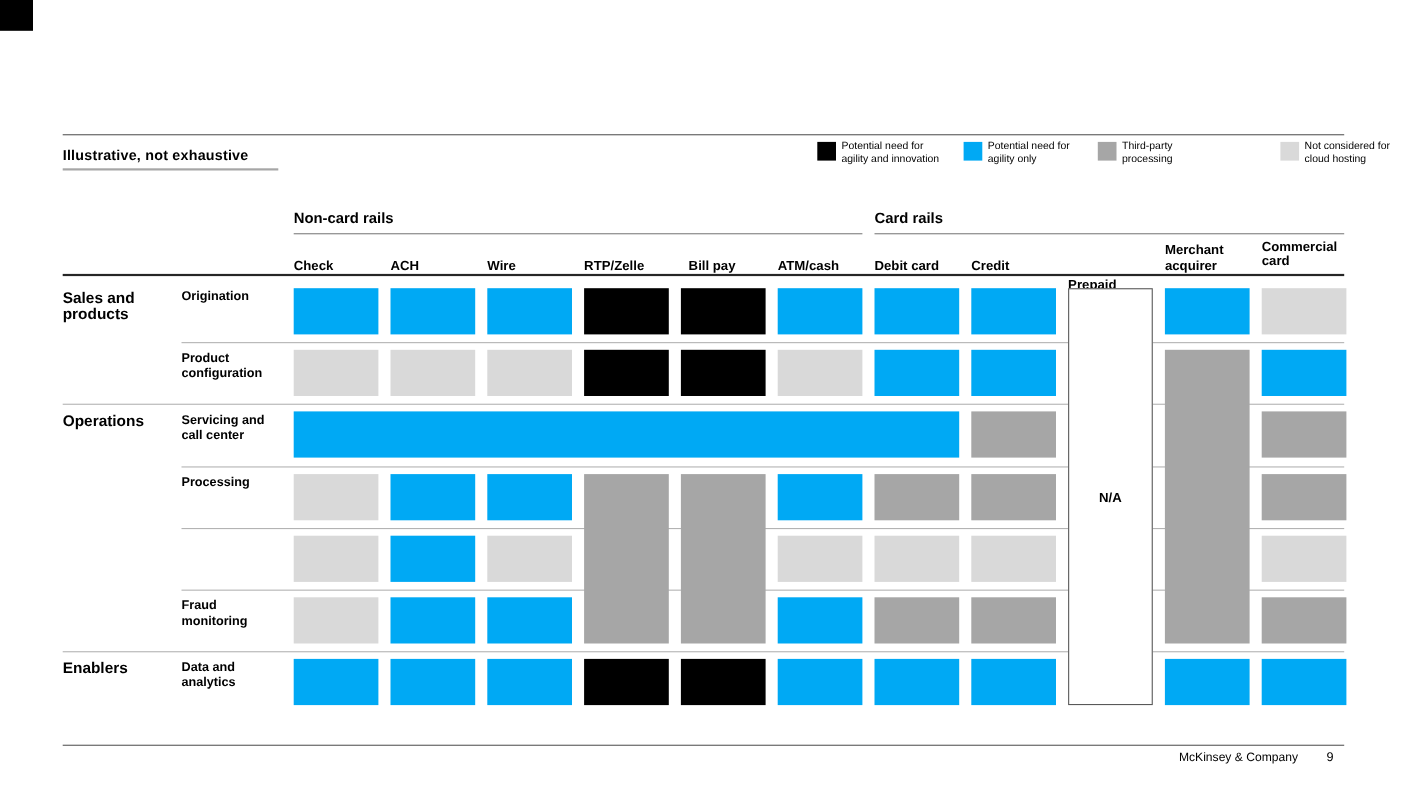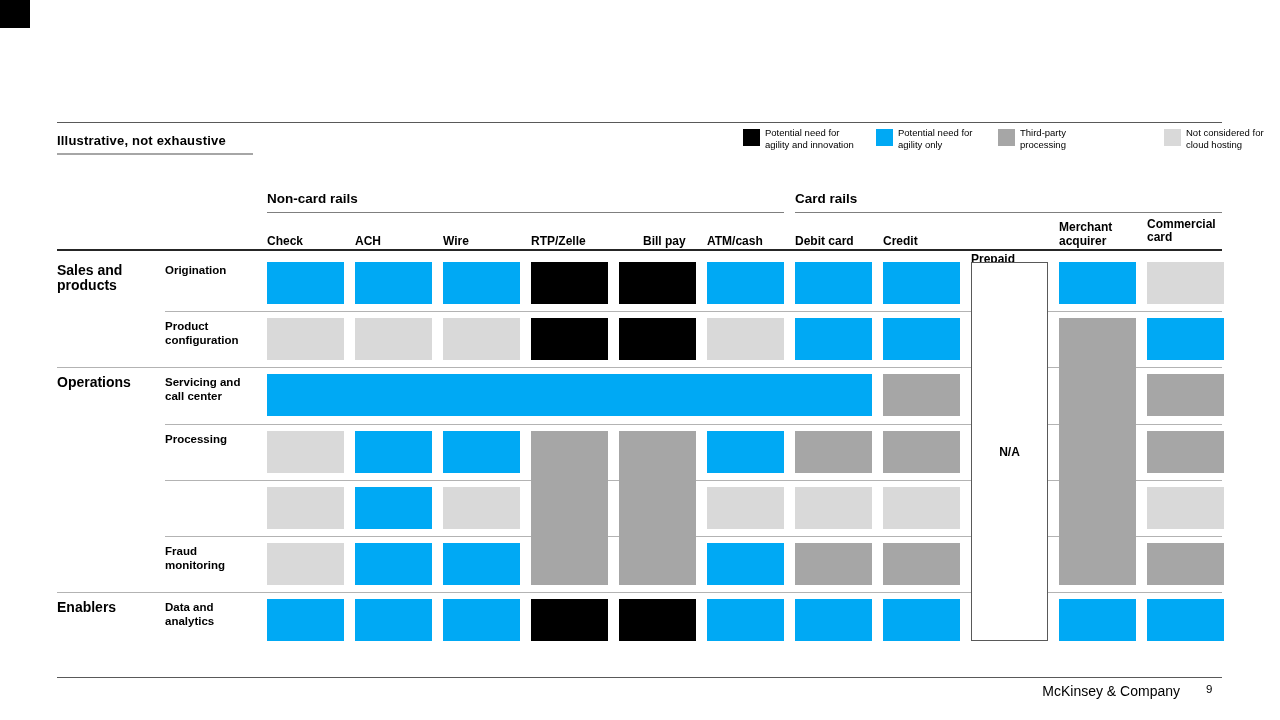--- a/index.html
+++ b/index.html
@@ -14,21 +14,21 @@
   .title-rule{left:57px;top:122px;width:1165px;height:1px;background:#595959;}
   .subtitle{left:57px;top:133px;width:196px;font-size:13px;font-weight:bold;letter-spacing:0.2px;
             border-bottom:2px solid #a6a6a6;padding-bottom:5px;}
   .legend-text{font-size:9.5px;line-height:11.5px;}
   .colgroup-text{font-size:13.5px;font-weight:bold;}
   .colhead-text{font-size:12px;font-weight:bold;line-height:13.5px;}
   .rowgroup-text{font-size:14px;font-weight:bold;line-height:15px;}
   .rowlabel-text{font-size:11.5px;font-weight:bold;line-height:13.5px;}
   .na-text{font-size:12px;font-weight:bold;}
   .footer-rule{left:57px;top:677px;width:1165px;height:1px;background:#595959;}
-  .footer-brand{left:980px;top:683px;width:200px;text-align:right;font-size:14px;}
+  .footer-brand{left:980px;top:683px;width:200px;text-align:right;font-size:11px;}
   .footer-page{left:1206px;top:683px;width:24px;font-size:11.5px;}
 </style>
 </head>
 <body>
 
 <div class="slide" id="slide">
   <div class="abs corner"></div>
   <div class="abs title-rule"></div>
   <div class="abs subtitle">Illustrative, not exhaustive</div>
   <div class="abs layer" id="legend">
@@ -62,21 +62,21 @@
       </div>
       <div style="position: absolute; left: 355px; top: 214px; width: 84px; height: 34px; display: flex; align-items: flex-end;">
         <div class="pre colhead-text" style="position: static;">ACH</div>
       </div>
       <div style="position: absolute; left: 443px; top: 214px; width: 84px; height: 34px; display: flex; align-items: flex-end;">
         <div class="pre colhead-text" style="position: static;">Wire</div>
       </div>
       <div style="position: absolute; left: 531px; top: 214px; width: 84px; height: 34px; display: flex; align-items: flex-end;">
         <div class="pre colhead-text" style="position: static;">RTP/Zelle</div>
       </div>
-      <div style="position: absolute; left: 643px; top: 214px; width: 84px; height: 34px; display: flex; align-items: flex-end;">
+      <div style="position: absolute; left: 626px; top: 214px; width: 84px; height: 34px; display: flex; align-items: flex-end;">
         <div class="pre colhead-text" style="position: static;">Bill pay</div>
       </div>
       <div style="position: absolute; left: 707px; top: 214px; width: 84px; height: 34px; display: flex; align-items: flex-end;">
         <div class="pre colhead-text" style="position: static;">ATM/cash</div>
       </div>
       <div style="position: absolute; left: 795px; top: 191px; width: 427px; height: 21px; border-bottom: 1px solid rgb(127, 127, 127);">
         <div class="colgroup-text" style="position: absolute; left: 0px; top: 0px;">Card rails</div>
       </div>
       <div style="position: absolute; left: 795px; top: 214px; width: 84px; height: 34px; display: flex; align-items: flex-end;">
         <div class="pre colhead-text" style="position: static;">Debit card</div>

